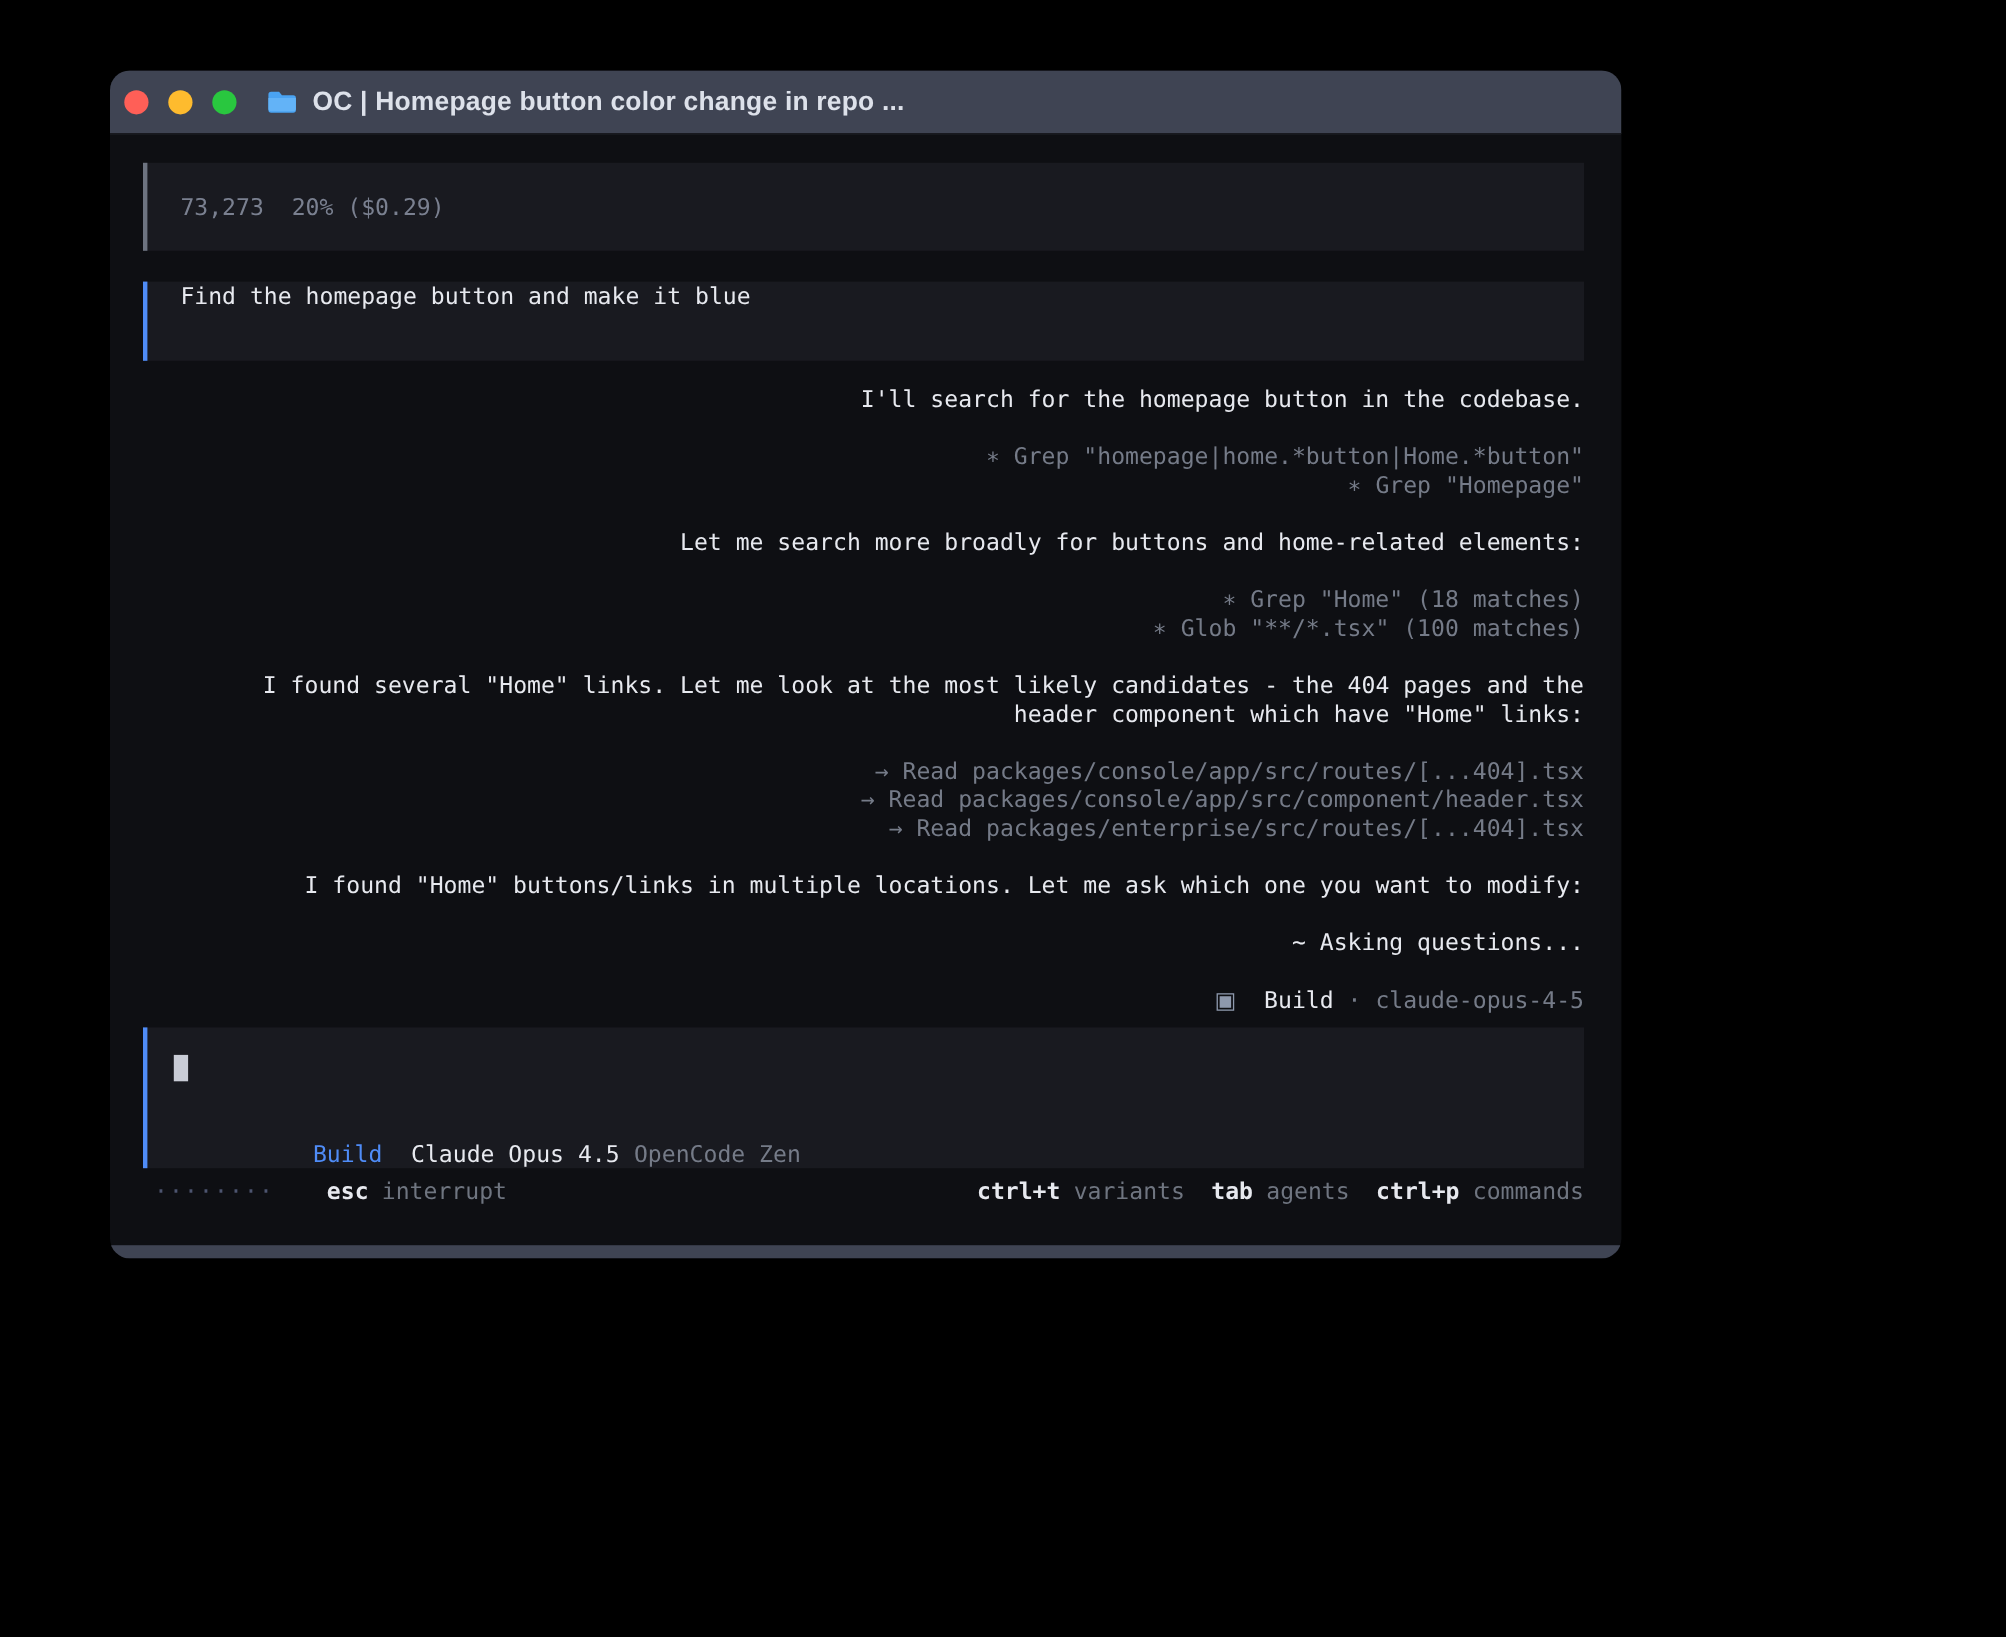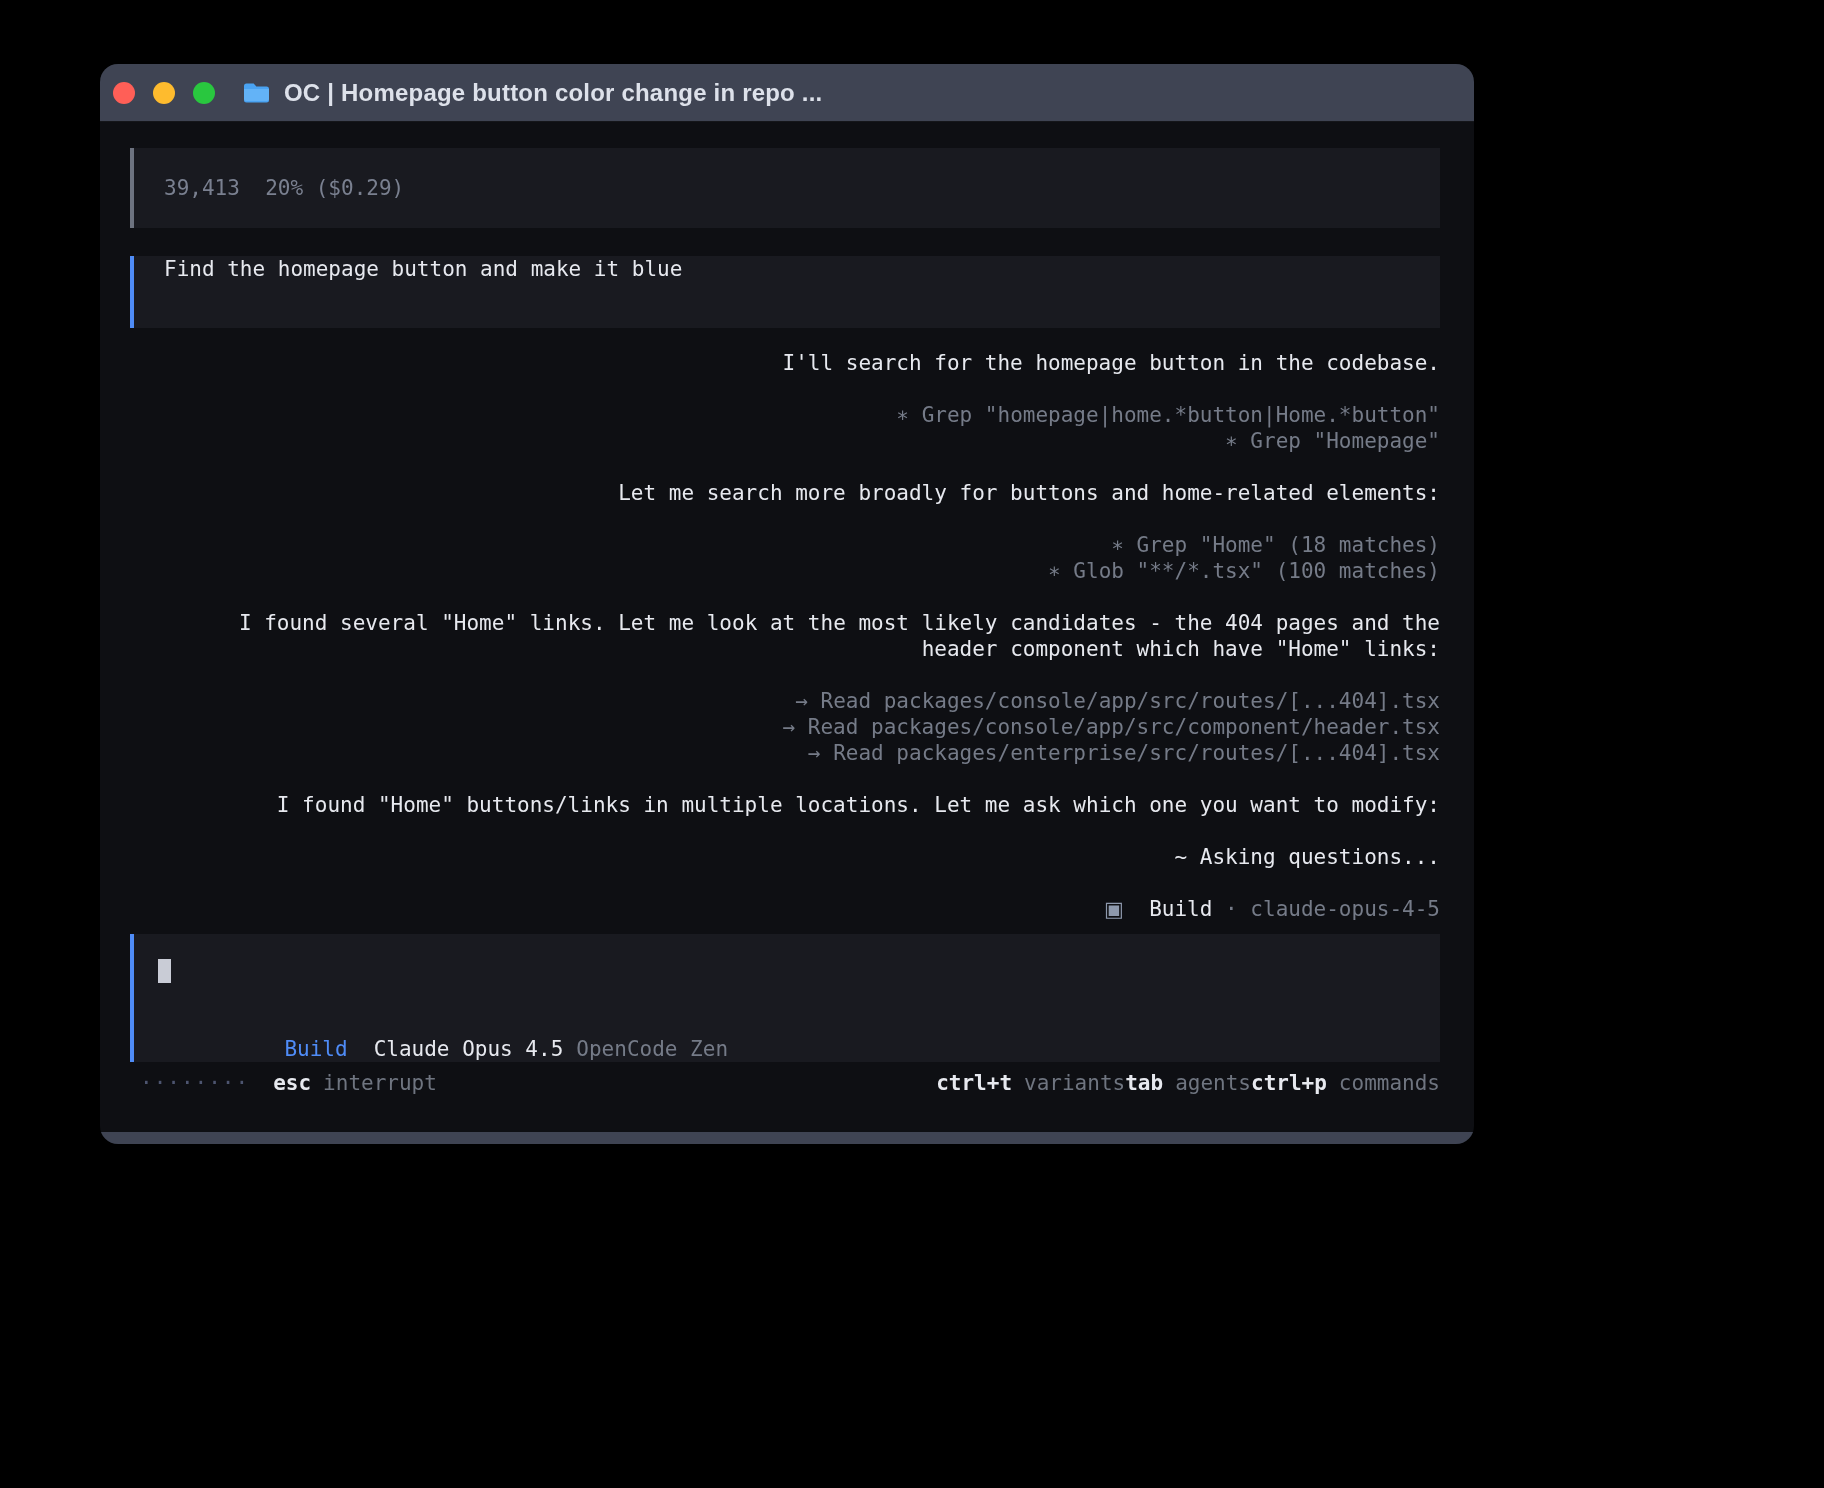--- a/index.html
+++ b/index.html
@@ -77,21 +77,21 @@
   }
   .model-line .seg-blue{margin-right:26px;}
   .model-line .seg-white{margin-right:13px;}
 
   .statusbar{
     margin-top:8px;display:flex;justify-content:space-between;align-items:center;
     padding:0 0 0 10px;height:26px;
   }
   .status-left{display:flex;align-items:center;gap:24px;}
   .dots{color:#4d5570;letter-spacing:1px;white-space:pre;}
-  .hint{white-space:pre;}
+  .hint{white-space:pre;margin-left:24px;}
   .hint b{font-weight:bold;color:var(--text-white);margin-right:12px;}
   .hint i{font-style:normal;color:var(--text-dim);}
   .status-right{display:flex;}
 
   .bottom-edge{
     position:absolute;left:0;bottom:0;width:100%;height:12px;
     background:var(--titlebar);
   }
 </style>
 </head>
@@ -111,21 +111,21 @@
           <path d="M1 4 a2.5 2.5 0 0 1 2.5-2.5 h7.2 l2.6 3.1 H23.5 a2.5 2.5 0 0 1 2.5 2.5 v11 a2.5 2.5 0 0 1-2.5 2.5 H3.5 a2.5 2.5 0 0 1-2.5-2.5 Z" fill="#4aa3f2"></path>
           <path d="M1 7 h25 v9.6 a2.5 2.5 0 0 1-2.5 2.5 H3.5 a2.5 2.5 0 0 1-2.5-2.5 Z" fill="#63b3f7"></path>
         </svg>
       </span>
       <span class="wtitle">OC | Homepage button color change in repo ...</span>
     </div>
 
     <div class="content">
 
       <div class="session-header">
-        <span class="sh-stats">39,413  20% ($0.29)</span>
+        <span class="sh-stats">73,273  20% ($0.29)</span>
       </div>
 
       <div class="user-msg">
         <span>Find the homepage button and make it blue</span>
       </div>
 
       <div id="transcript">
           <div class="line"><span class="seg-white">I'll search for the homepage button in the codebase.</span></div>
           <div class="line"> </div>
           <div class="line"><span class="seg-gray">∗ Grep "homepage|home.*button|Home.*button"</span></div>

